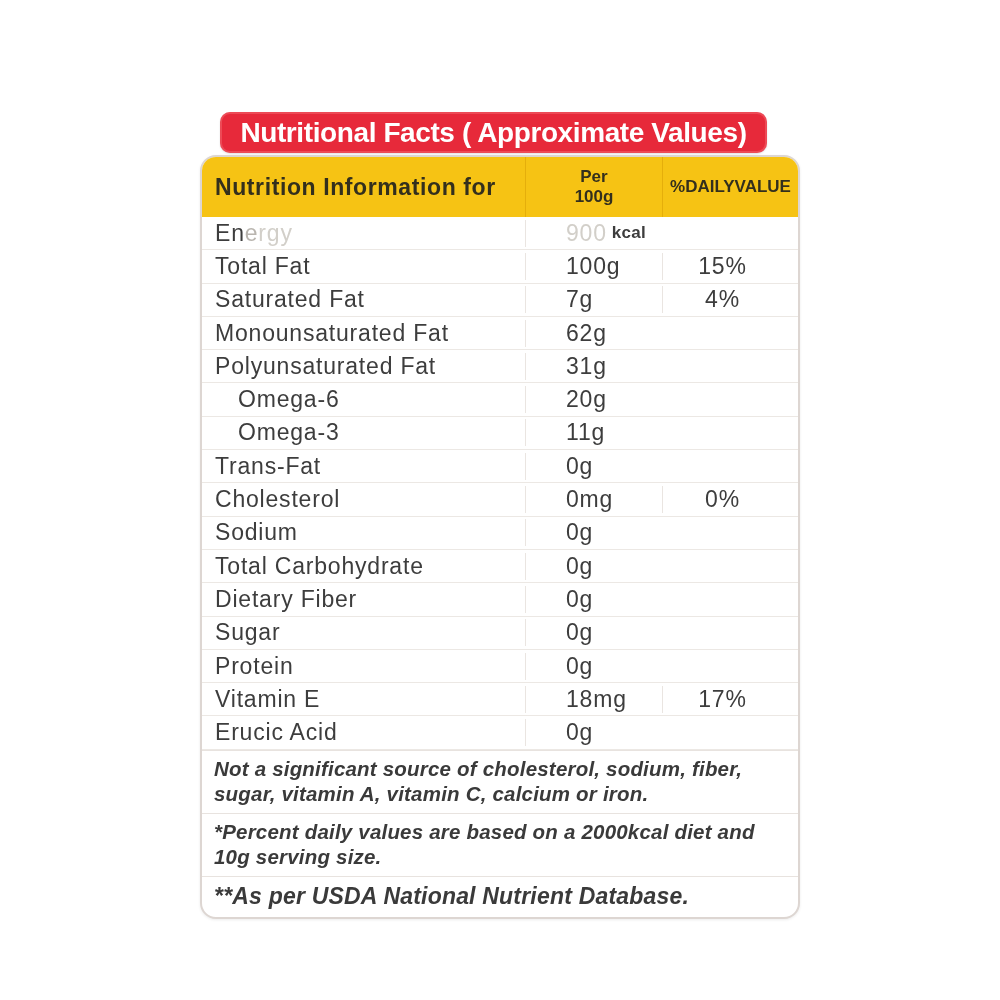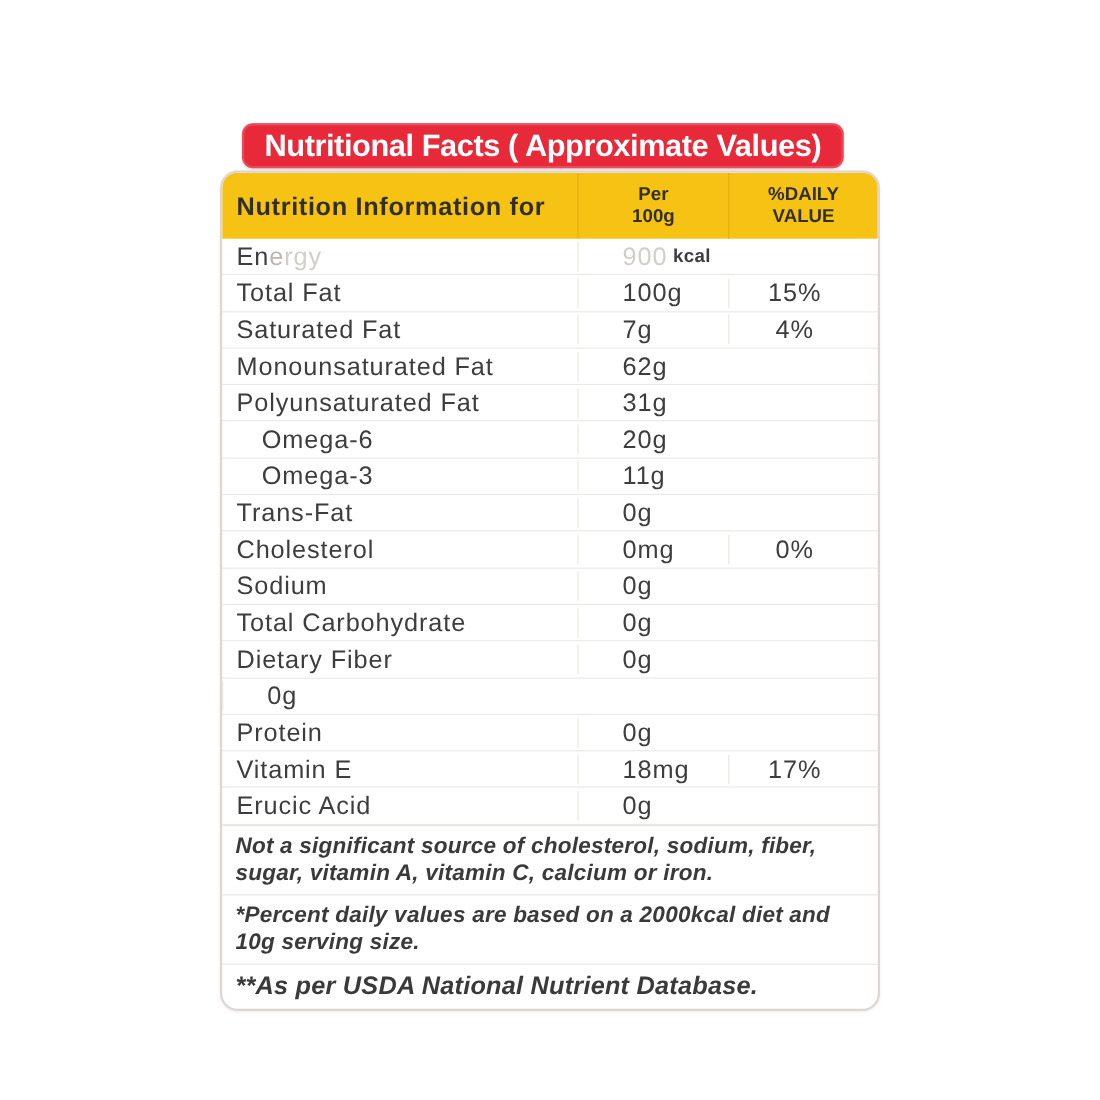--- a/index.html
+++ b/index.html
@@ -29,21 +29,21 @@
   }
 
   
   .header{height:60px;background:#f6c314;display:flex;color:#332f1d;}
   .h-col1{width:323px;box-sizing:border-box;display:flex;align-items:center;
     padding-left:13px;font-size:23px;font-weight:bold;letter-spacing:0.6px;}
   .h-col2{width:137px;box-sizing:border-box;border-left:1px solid #e5ae0b;
     display:flex;flex-direction:column;align-items:center;justify-content:center;
     font-size:17px;font-weight:bold;line-height:20px;}
   .h-col3{width:136px;box-sizing:border-box;border-left:1px solid #e5ae0b;
-    display:flex;flex-direction:column;align-items:center;justify-content:center;
+    display:flex;align-items:center;justify-content:center;
     font-size:17px;font-weight:bold;line-height:20px;}
 
   
   .row{display:flex;height:32.3px;border-bottom:1px solid #ece8e4;
     font-size:23px;color:#3d3d3d;letter-spacing:0.8px;align-items:center;}
   .c1{width:323px;box-sizing:border-box;display:flex;align-items:center;padding-left:13px;}
   .c1.indent{padding-left:36px;}
   .c2{width:137px;box-sizing:border-box;display:flex;align-items:center;
     padding-left:40px;border-left:1px solid #eae5e1;}
   .c3{width:136px;box-sizing:border-box;display:flex;align-items:center;
@@ -232,20 +232,23 @@
     <div class="c2">
       <span class="val">0g</span>
       <span class="unit"></span>
     </div>
     <div class="c3">
       <span></span>
     </div>
   </div>
 
   <div class="row">
+    <div class="c1">
+      <span class="lbl">Sugar</span>
+    </div>
     <div class="c2">
       <span class="val">0g</span>
       <span class="unit"></span>
     </div>
     <div class="c3">
       <span></span>
     </div>
   </div>
 
   <div class="row">

